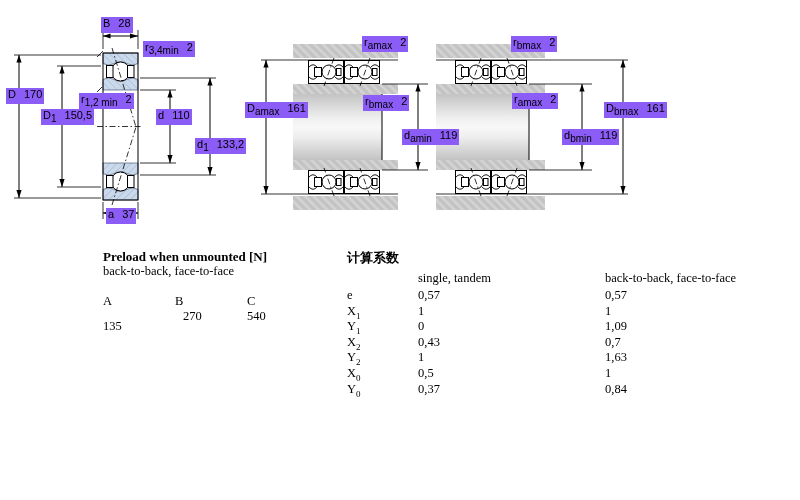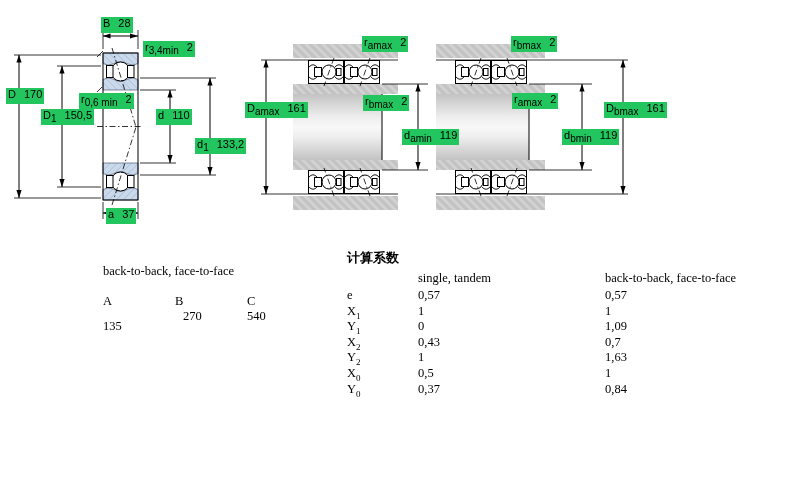--- a/index.html
+++ b/index.html
@@ -4,21 +4,21 @@
 <style>
   html,body{margin:0;padding:0;background:#fff;}
   #page{position:relative;width:800px;height:500px;background:#fff;overflow:hidden;
         font-family:"Liberation Sans",sans-serif;}
   svg{position:absolute;left:0;top:0;}
   .wb{fill:#fff;stroke:#000;stroke-width:1;}
   .ring{fill:url(#ringH);stroke:#4d5a74;stroke-width:.7;}
   .ln{stroke:#000;stroke-width:1;fill:none;}
   .ex{stroke:#000;stroke-width:.8;fill:none;}
   .cl{stroke:#000;stroke-width:.8;fill:none;stroke-dasharray:6 2.5 1.5 2.5;}
-  .dim{position:absolute;font-size:11px;line-height:13px;color:#000;background:#22c55e;
+  .dim{position:absolute;font-size:11px;line-height:13px;color:#000;background:#8b5cf6;
        padding:0 2px;white-space:nowrap;}
   .dim sub{font-size:10px;}
   .dim .v{margin-left:8px;}
   .tbl{position:absolute;font-family:"Liberation Serif",serif;font-size:12.5px;color:#000;}
   .tbl .ttl{font-weight:bold;font-size:13px;white-space:nowrap;}
   .abs{position:absolute;white-space:nowrap;}
   .frow sub{font-size:9px;}
 </style>
 </head>
 <body>
@@ -147,36 +147,37 @@
     <line class="ex" x1="140" y1="78" x2="216" y2="78"></line>
     <line class="ex" x1="140" y1="175" x2="216" y2="175"></line>
     <line class="ln" x1="210" y1="78" x2="210" y2="175" marker-start="url(#aS)" marker-end="url(#aE)"></line>
   </g>
 </svg>
 
 <div class="dim" style="left:101px;top:17px"><span>B</span><sub></sub><span class="v">28</span></div>
 <div class="dim" style="left:143px;top:41px"><span>r</span><sub>3,4min</sub><span class="v">2</span></div>
 <div class="dim" style="left:6px;top:88px"><span>D</span><sub></sub><span class="v">170</span></div>
 <div class="dim" style="left:41px;top:109px"><span>D</span><sub>1</sub><span class="v">150,5</span></div>
-<div class="dim" style="left:79px;top:93px"><span>r</span><sub>0,6 min</sub><span class="v">2</span></div>
+<div class="dim" style="left:79px;top:93px"><span>r</span><sub>1,2 min</sub><span class="v">2</span></div>
 <div class="dim" style="left:156px;top:109px"><span>d</span><sub></sub><span class="v">110</span></div>
 <div class="dim" style="left:195px;top:138px"><span>d</span><sub>1</sub><span class="v">133,2</span></div>
 <div class="dim" style="left:106px;top:208px"><span>a</span><sub></sub><span class="v">37</span></div>
 
 <div class="dim" style="left:362px;top:36px"><span>r</span><sub>amax</sub><span class="v">2</span></div>
 <div class="dim" style="left:245px;top:102px"><span>D</span><sub>amax</sub><span class="v">161</span></div>
 <div class="dim" style="left:363px;top:95px"><span>r</span><sub>bmax</sub><span class="v">2</span></div>
 <div class="dim" style="left:402px;top:129px"><span>d</span><sub>amin</sub><span class="v">119</span></div>
 
 <div class="dim" style="left:511px;top:36px"><span>r</span><sub>bmax</sub><span class="v">2</span></div>
 <div class="dim" style="left:512px;top:93px"><span>r</span><sub>amax</sub><span class="v">2</span></div>
 <div class="dim" style="left:562px;top:129px"><span>d</span><sub>bmin</sub><span class="v">119</span></div>
 <div class="dim" style="left:604px;top:102px"><span>D</span><sub>bmax</sub><span class="v">161</span></div>
 
 <div class="tbl" style="left:103px;top:249px;width:230px;height:80px">
+  <div class="abs ttl" style="left:0;top:0">Preload when unmounted [N]</div>
   <div class="abs" style="left:0;top:15px">back-to-back, face-to-face</div>
   <div class="abs" style="left:0;top:45px">A</div>
   <div class="abs" style="left:72px;top:45px">B</div>
   <div class="abs" style="left:144px;top:45px">C</div>
   <div class="abs" style="left:0;top:70px">135</div>
   <div class="abs" style="left:80px;top:60px">270</div>
   <div class="abs" style="left:144px;top:60px">540</div>
 </div>
 
 <div class="tbl" style="left:347px;top:249px;width:430px;height:150px">

